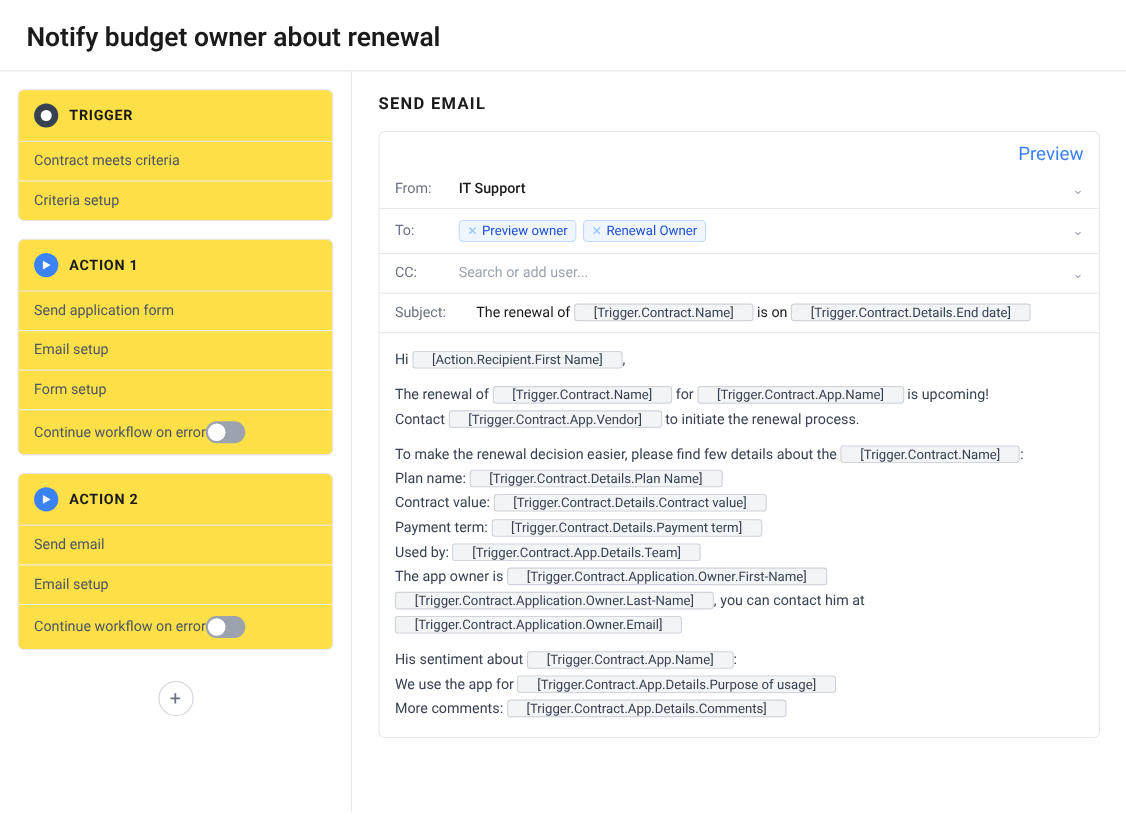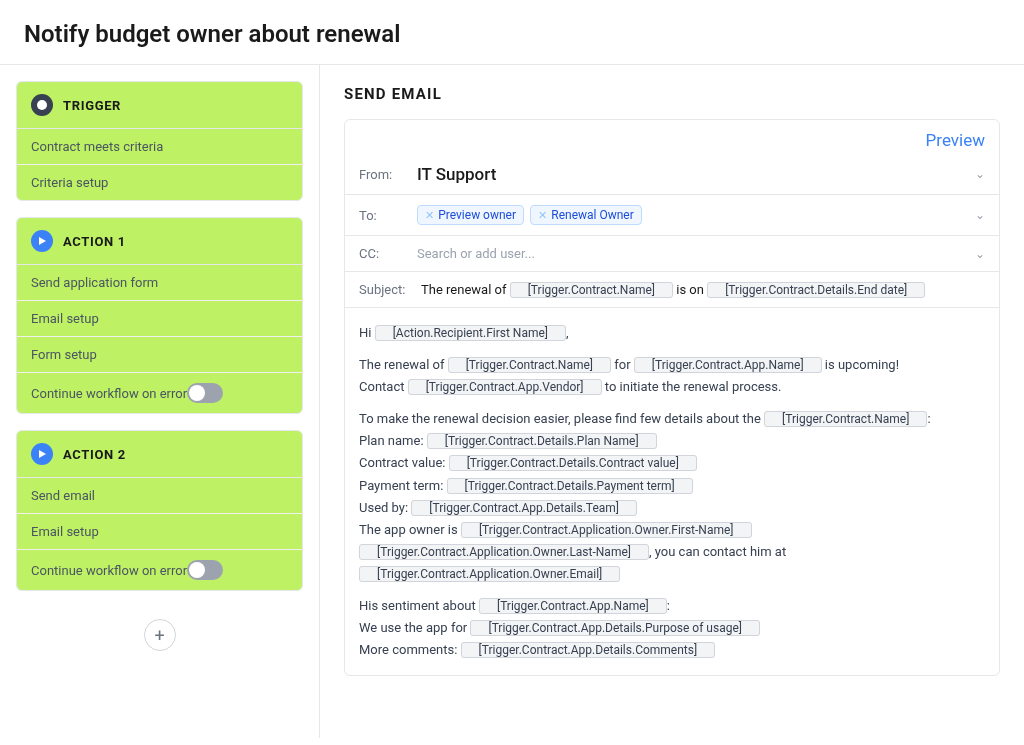--- a/index.html
+++ b/index.html
@@ -22,21 +22,21 @@
     }
     
     .sidebar {
       width: 320px;
       border-right: 1px solid #e5e7eb;
       overflow-y: auto;
       padding: 16px;
       flex-shrink: 0;
     }
     .section-block {
-      background: #bef264;
+      background: #fde047;
       border: 1px solid #e5e7eb;
       border-radius: 6px;
       margin-bottom: 16px;
     }
     .section-header {
       display: flex;
       align-items: center;
       gap: 10px;
       padding: 12px 14px;
       border-bottom: 1px solid #e5e7eb;
@@ -145,21 +145,21 @@
       gap: 8px;
     }
     .email-field-label {
       color: #6b7280;
       font-size: 13px;
       min-width: 50px;
       flex-shrink: 0;
     }
     .email-field-value {
       flex: 1;
-      font-size: 17px;
+      font-size: 13px;
       color: #1a1a1a;
       font-weight: 500;
     }
     .chevron-down {
       color: #9ca3af;
       font-size: 12px;
       margin-left: auto;
     }
     .tags-container {
       display: flex;
@@ -186,21 +186,21 @@
     }
     .cc-placeholder {
       color: #9ca3af;
       font-size: 13px;
     }
     .subject-field {
       border-bottom: 1px solid #e5e7eb;
       padding: 10px 14px;
       display: flex;
       align-items: center;
-      gap: 12px;
+      gap: 24px;
       font-size: 13px;
     }
     .subject-label { color: #6b7280; min-width: 50px; flex-shrink: 0; }
     .subject-value { color: #1a1a1a; font-size: 13px; }
     .var-tag {
       display: inline;
       background: #f3f4f6;
       border: 1px solid #d1d5db;
       border-radius: 3px;
       padding: 0 17px;

